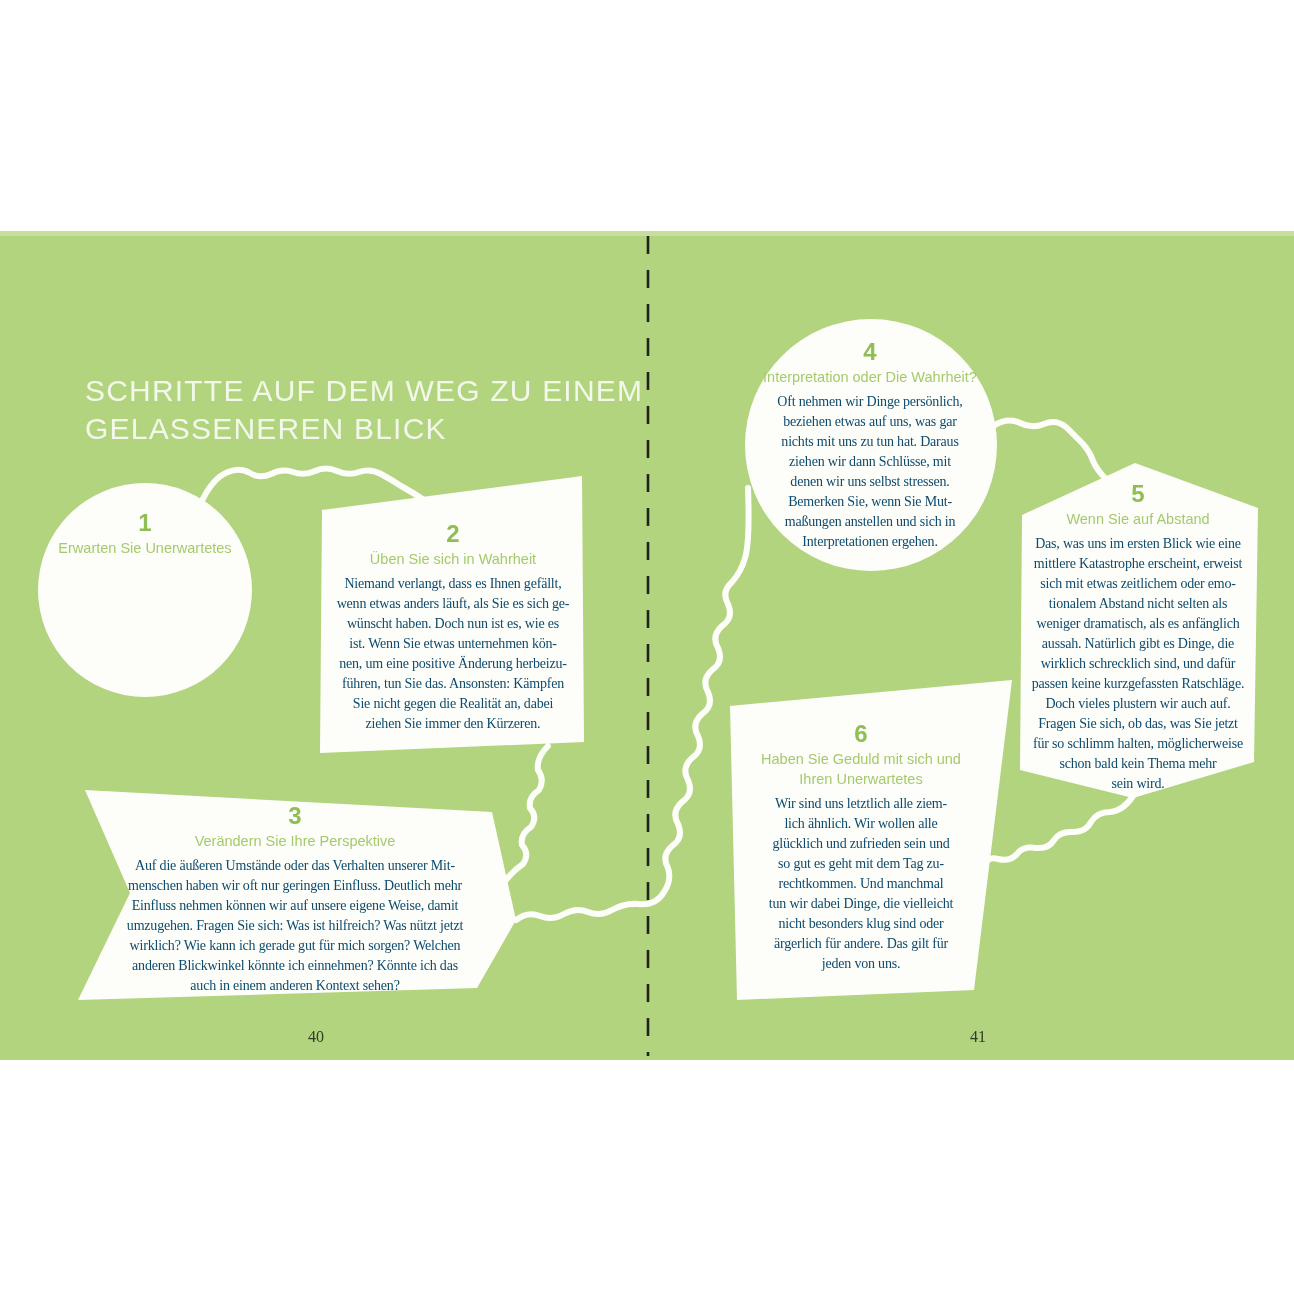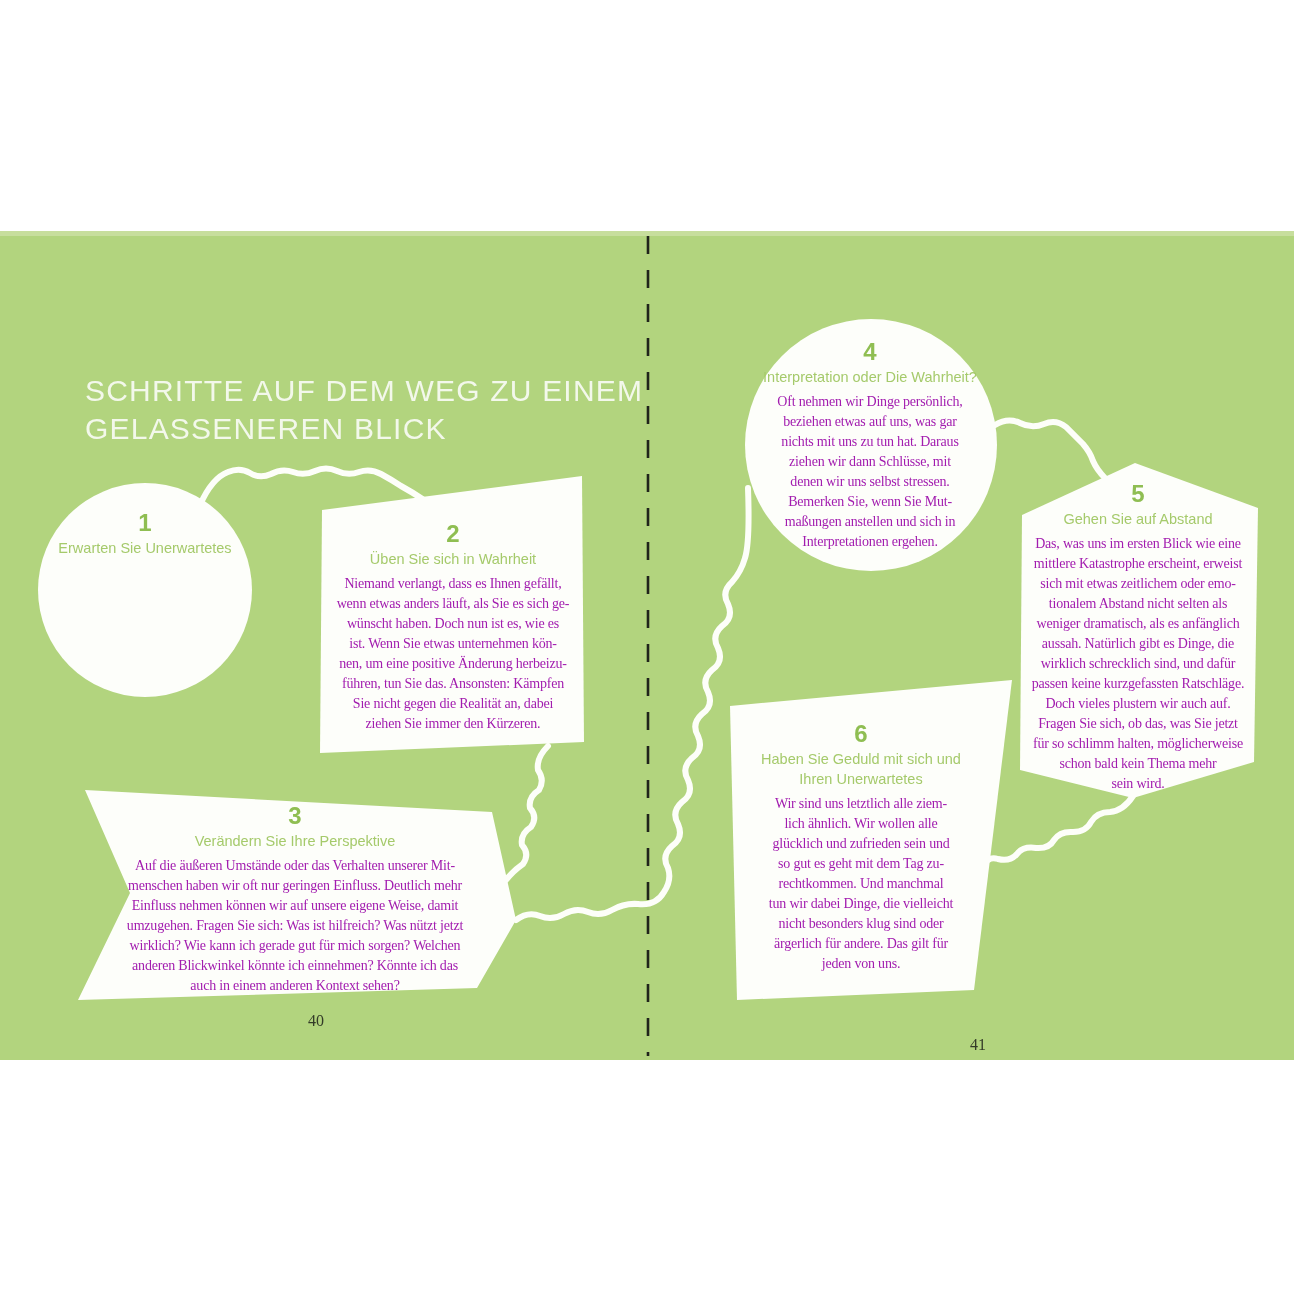--- a/index.html
+++ b/index.html
@@ -10,31 +10,31 @@
   svg.overlay{position:absolute;left:0;top:0;}
   .title{position:absolute;left:69px;top:356px;width:560px;margin:16px;
          font-weight:400;font-size:30px;line-height:38px;letter-spacing:1.2px;
          color:#f3f8eb;white-space:pre-line;}
   .step{position:absolute;text-align:center;}
   .s-num{font-weight:700;font-size:24px;line-height:26px;color:#8fbe52;
          font-family:"Liberation Sans",sans-serif;}
   .s-head{font-size:14.5px;line-height:20px;color:#a5ca6b;
           margin-top:2px;white-space:pre-line;font-family:"Liberation Sans",sans-serif;}
   .s-body{font-family:"Liberation Serif",serif;font-size:14px;line-height:20px;
-          letter-spacing:-0.2px;color:#a21caf;margin-top:5px;white-space:pre-line;}
+          letter-spacing:-0.2px;color:#0c4a6e;margin-top:5px;white-space:pre-line;}
   .s1{left:25px;  top:510px; width:240px;}
   .s2{left:328px; top:521px; width:250px;}
   .s3{left:105px; top:803px; width:380px;}
   .s4{left:753px; top:339px; width:234px;}
   .s5{left:1018px;top:481px; width:240px;}
   .s6{left:741px; top:721px; width:240px;}
   .pagenum{position:absolute;width:44px;text-align:center;
-           font-family:"Liberation Serif",serif;font-size:16px;color:#333b28;}
+           font-family:"Liberation Serif",serif;font-size:16px;color:#333b28;margin-top:16px;}
   .pn-left{left:294px;top:1012px;}
-  .pn-right{left:956px;top:1036px;}
+  .pn-right{left:956px;top:1012px;}
 </style>
 </head>
 <body>
 
 <div class="page">
 
   <div class="green-band"></div>
 
   <svg class="overlay" width="1294" height="1294" viewBox="0 0 1294 1294">
 
@@ -106,21 +106,21 @@
 nichts mit uns zu tun hat. Daraus
 ziehen wir dann Schlüsse, mit
 denen wir uns selbst stressen.
 Bemerken Sie, wenn Sie Mut-
 maßungen anstellen und sich in
 Interpretationen ergehen.</div>
   </div>
 
   <div class="step s5">
     <div class="s-num">5</div>
-    <div class="s-head">Gehen Sie auf Abstand</div>
+    <div class="s-head">Wenn Sie auf Abstand</div>
     <div class="s-body">Das, was uns im ersten Blick wie eine
 mittlere Katastrophe erscheint, erweist
 sich mit etwas zeitlichem oder emo-
 tionalem Abstand nicht selten als
 weniger dramatisch, als es anfänglich
 aussah. Natürlich gibt es Dinge, die
 wirklich schrecklich sind, und dafür
 passen keine kurzgefassten Ratschläge.
 Doch vieles plustern wir auch auf.
 Fragen Sie sich, ob das, was Sie jetzt

